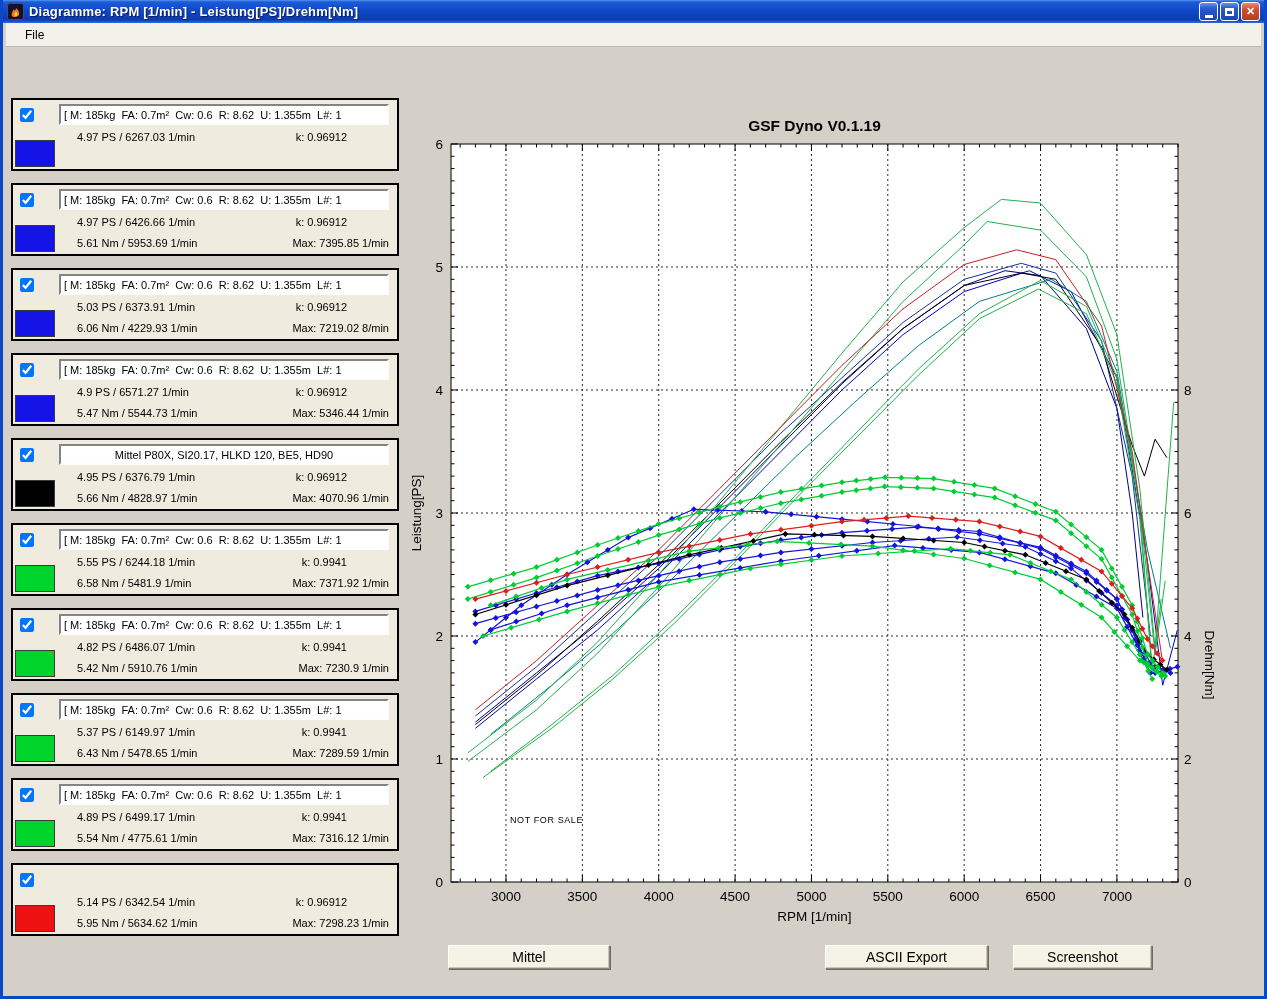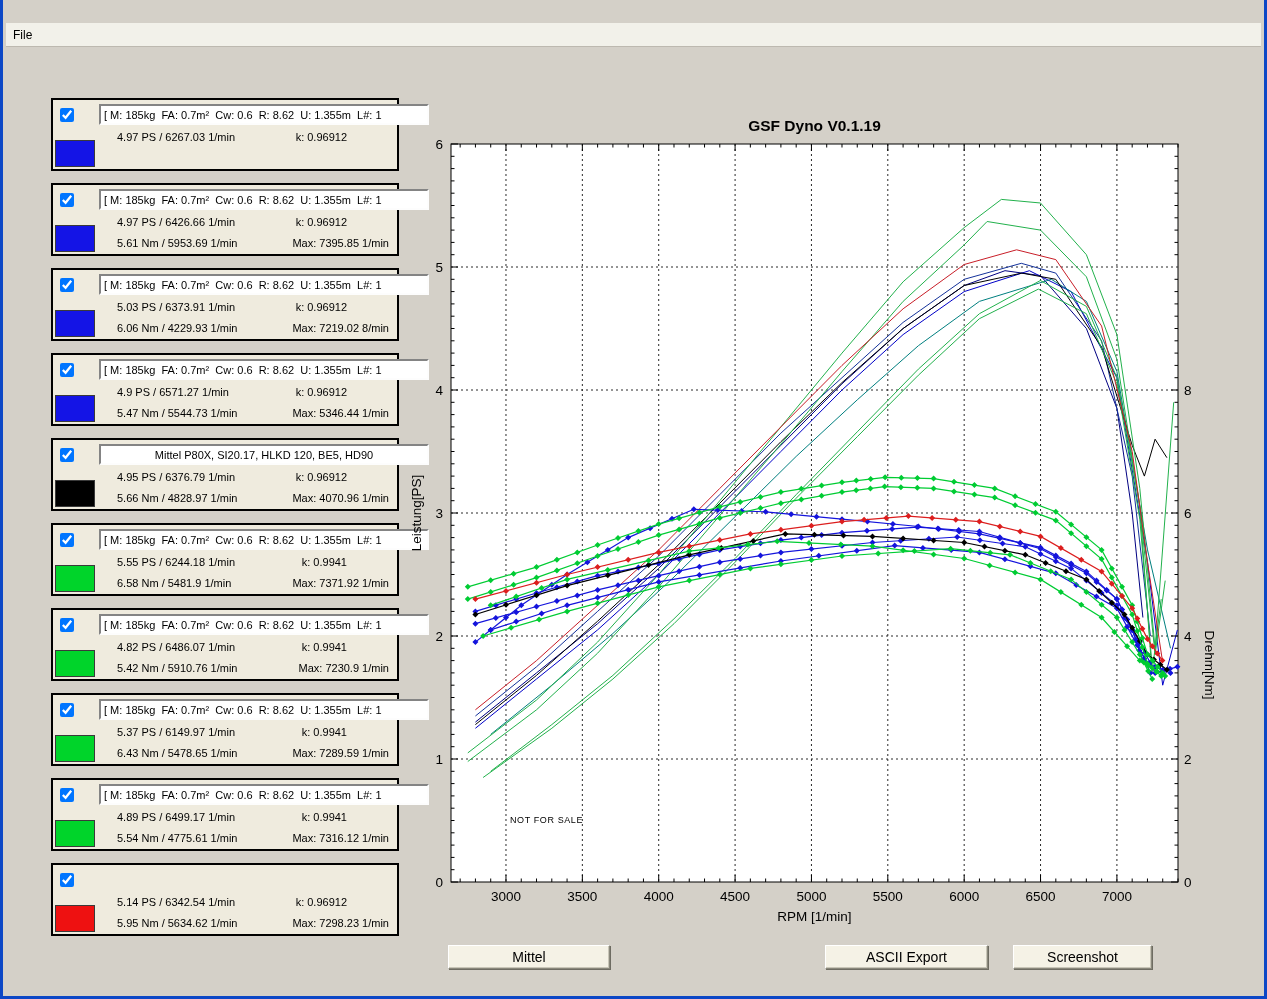--- a/index.html
+++ b/index.html
@@ -21,25 +21,25 @@
   .winbtn{width:19px;height:19px;border-radius:3px;border:1px solid #fff;
     box-sizing:border-box;display:flex;align-items:center;justify-content:center;
     color:#fff;font-size:11px;font-weight:bold;line-height:1;cursor:default;
     background:linear-gradient(180deg,#6A94E8 0%,#2B5BD0 30%,#1A44B4 100%);}
   .winbtn.close{background:linear-gradient(180deg,#E88D75 0%,#D4502F 35%,#B83A1C 100%);}
   .winbtn .min-glyph{display:block;width:8px;height:3px;background:#fff;margin-top:9px;}
   .winbtn .max-glyph{display:block;width:9px;height:8px;border:2px solid #fff;border-top-width:3px;box-sizing:border-box;}
   
   .menubar{position:absolute;top:23px;left:3px;right:3px;height:23px;background:#F2F1EA;
     border-bottom:1px solid #BDB9B0;display:flex;align-items:center;}
-  .menu-item{font-size:12px;color:#000;padding:2px 7px;}
+  .menu-item{font-size:12px;color:#000;padding:2px 19px;}
   
   .panel{position:absolute;left:8px;top:98px;width:388px;}
   .entry{position:relative;box-sizing:border-box;height:73px;margin-bottom:12px;
-    border:2px solid #000;background:#EFEBDE;margin-left:40px;}
+    border:2px solid #000;background:#EFEBDE;}
   .entry input.cb{position:absolute;left:7px;top:8px;width:14px;height:14px;margin:0;}
   .entry .swatch{position:absolute;left:2px;top:40px;width:40px;height:27px;
     border:1px solid #3A3A3A;box-sizing:border-box;}
   .entry .hfield{position:absolute;left:46px;top:4px;width:330px;height:21px;
     box-sizing:border-box;background:#fff;border:2px solid;border-color:#848484 #FDFDFD #FDFDFD #848484;
     font-family:"Liberation Sans",sans-serif;font-size:11px;padding:0 3px;color:#000;}
   .entry .hfield.center{text-align:center;}
   .entry .stats{position:absolute;left:46px;right:8px;top:26px;font-size:11px;color:#000;}
   .entry .srow{display:flex;justify-content:space-between;height:21px;align-items:center;}
   .entry .srow .l{padding-left:18px;}
@@ -53,20 +53,39 @@
   #btn-ascii{left:822px;width:163px;}
   #btn-shot{left:1010px;width:139px;}
   
   #chart-svg{position:absolute;left:400px;top:100px;}
 </style>
 </head>
 <body>
 
 <div class="window">
 
+  <div class="titlebar">
+    <svg class="app-icon" viewBox="0 0 17 17">
+      <rect x="0.5" y="0.5" width="16" height="16" rx="2" fill="#12122E" stroke="#4A4A72"></rect>
+      <path d="M5 13 C4 10 6 8 7 6 C7 8 9 8 9 5 C11 7 13 9 12 12 C11.2 14 6 15 5 13 Z" fill="#F07818"></path>
+      <path d="M7.5 12.5 C7 11 8.5 9.5 9 8.5 C9.6 10 11 10.5 10.5 12 C10 13.3 8 13.6 7.5 12.5 Z" fill="#FFD24D"></path>
+    </svg>
+    <span class="window-title">Diagramme: RPM [1/min] - Leistung[PS]/Drehm[Nm]</span>
+    <div class="winbtns">
+      <div class="winbtn">
+          <span class="min-glyph"></span>
+        </div>
+      <div class="winbtn">
+          <span class="max-glyph"></span>
+        </div>
+      <div class="winbtn close">
+          <span>✕</span>
+        </div>
+    </div>
+  </div>
 
   <div class="menubar">
     <span class="menu-item">File</span>
   </div>
 
   <div class="panel" id="panel">
     <div class="entry">
       <input type="checkbox" class="cb" checked="" style="">
       <input type="text" class="hfield" readonly="" value="[ M: 185kg  FA: 0.7m²  Cw: 0.6  R: 8.62  U: 1.355m  L#: 1" style="">
       <div class="swatch" style="background: rgb(20, 20, 230);"></div>

